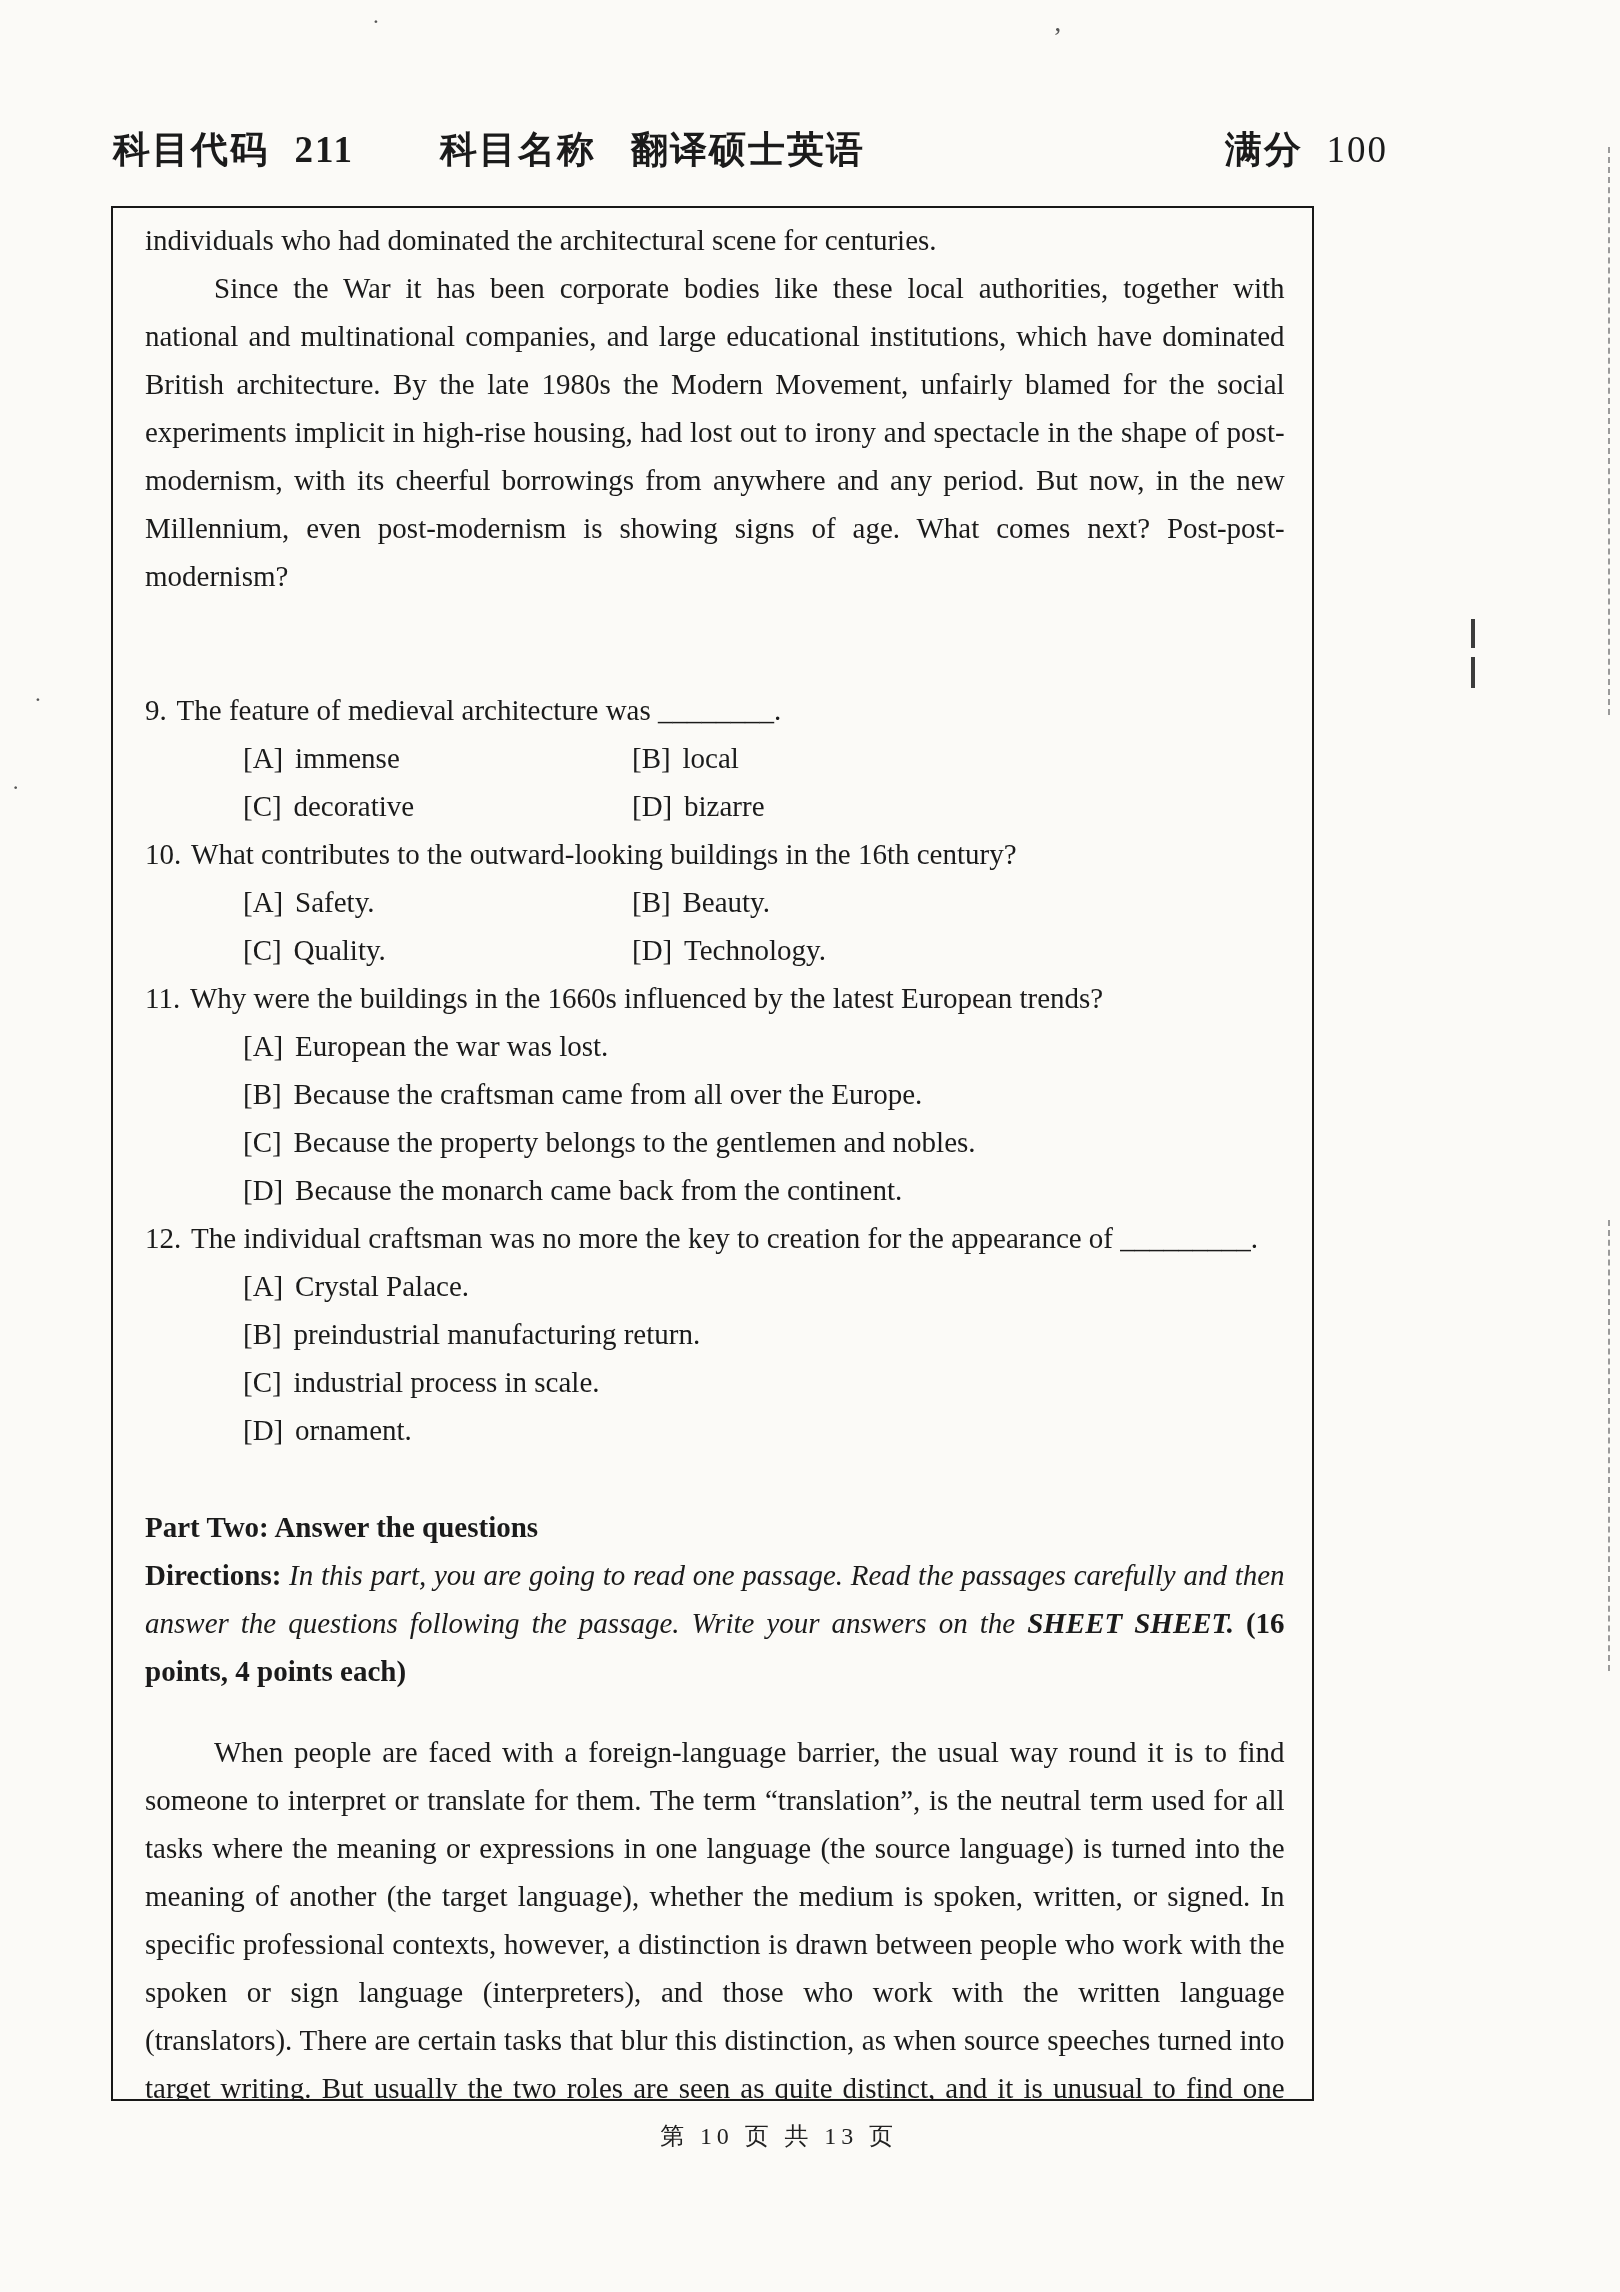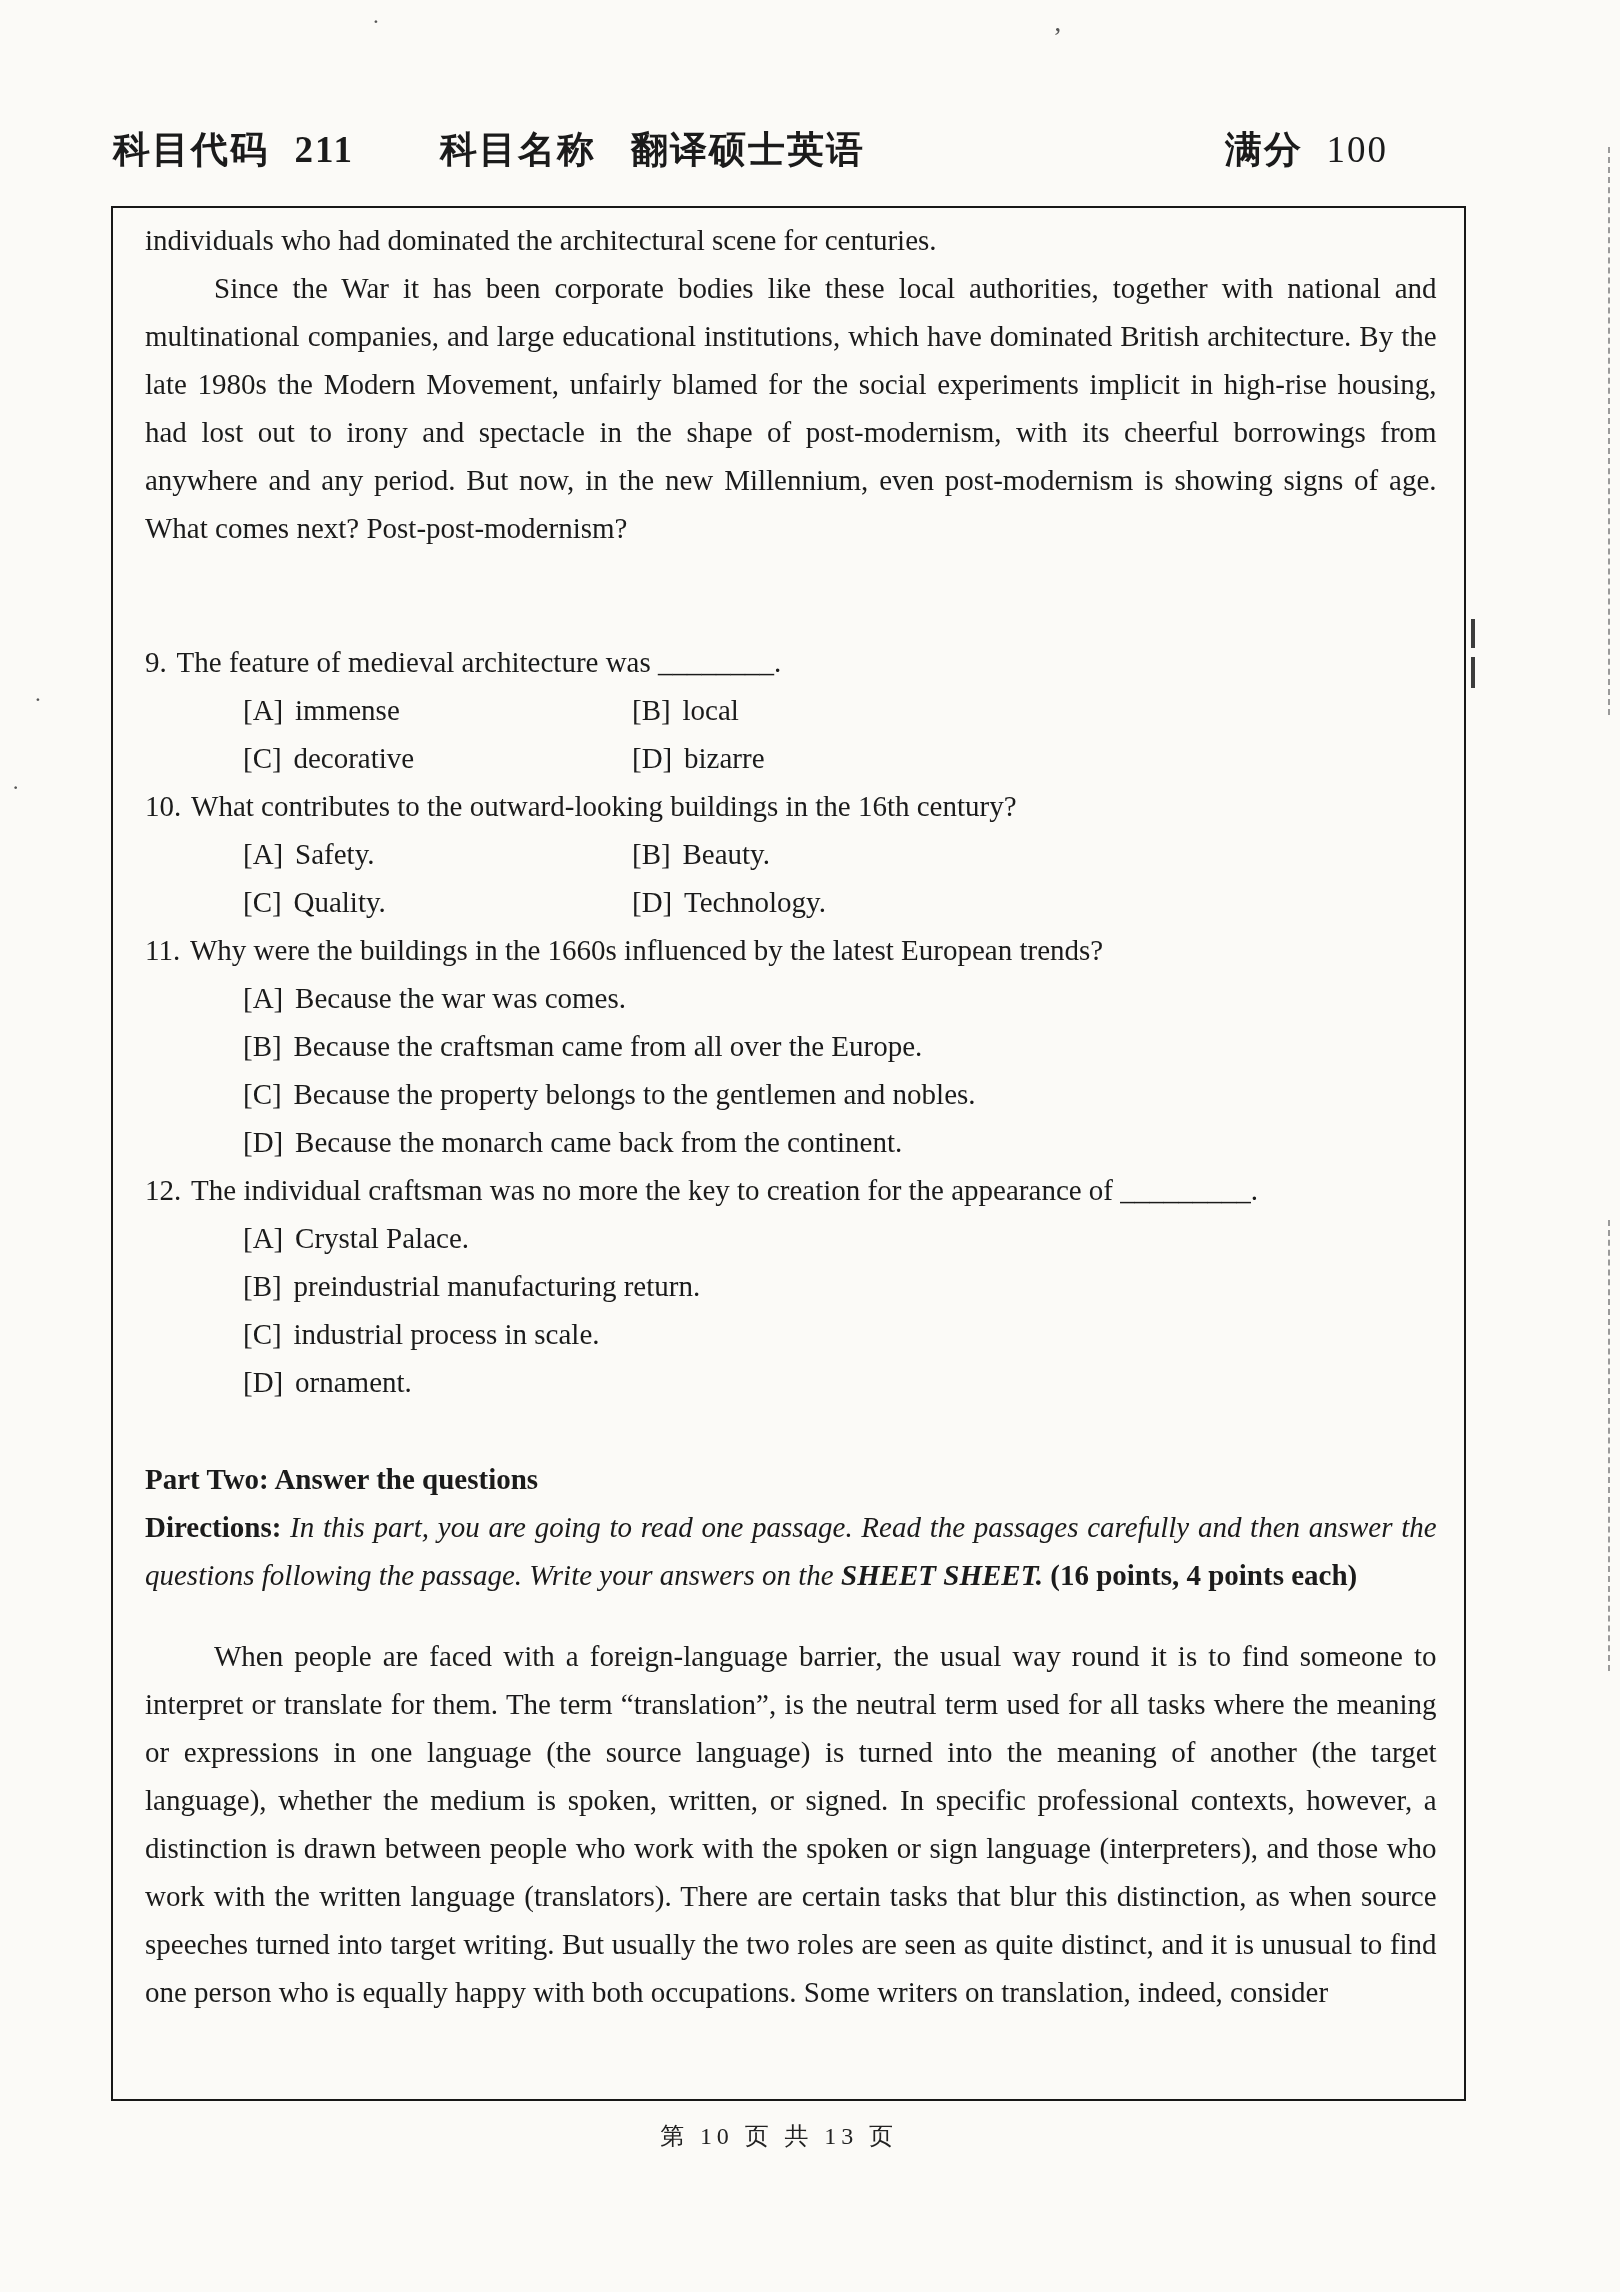--- a/index.html
+++ b/index.html
@@ -18,21 +18,21 @@
     display:flex;justify-content:space-between;align-items:baseline;
     font-size:37px;font-weight:600;letter-spacing:2px;white-space:nowrap;
   }
   .hdr-code-val{margin-left:25.5px;font-weight:700;}
   .hdr-name-lbl{margin-left:86px;}
   .hdr-name-val{margin-left:35px;}
   .hdr-score-val{margin-left:23.5px;font-weight:400;}
   
   .content-box{
     position:absolute;top:206px;left:111px;
-    width:1355px;height:1895px;
+    width:1203px;height:1895px;
     border:2.9px solid #181818;
     box-sizing:border-box;
     padding:7.8px 27.4px 0 32px;
     font-size:29px;
     overflow:hidden;
   }
   .p-cont{line-height:48px;text-align:justify;}
   .p-main{line-height:48px;text-align:justify;text-indent:69px;margin:0;}
   
   .questions-block{margin-top:86px;}
@@ -107,21 +107,21 @@
           <div class="opt"><span class="opt-label">[A]</span><span>Safety.</span></div>
           <div class="opt"><span class="opt-label">[B]</span><span>Beauty.</span></div>
           <div class="opt"><span class="opt-label">[C]</span><span>Quality.</span></div>
           <div class="opt"><span class="opt-label">[D]</span><span>Technology.</span></div>
         </div>
       </div>
 
       <div class="q">
         <div><span class="q-num">11.</span><span>Why were the buildings in the 1660s influenced by the latest European trends?</span></div>
         <div class="opts list">
-          <div class="opt"><span class="opt-label">[A]</span><span>Because the war was comes.</span></div>
+          <div class="opt"><span class="opt-label">[A]</span><span>European the war was lost.</span></div>
           <div class="opt"><span class="opt-label">[B]</span><span>Because the craftsman came from all over the Europe.</span></div>
           <div class="opt"><span class="opt-label">[C]</span><span>Because the property belongs to the gentlemen and nobles.</span></div>
           <div class="opt"><span class="opt-label">[D]</span><span>Because the monarch came back from the continent.</span></div>
         </div>
       </div>
 
       <div class="q">
         <div><span class="q-num">12.</span><span>The individual craftsman was no more the key to creation for the appearance of _________.</span></div>
         <div class="opts list">
           <div class="opt"><span class="opt-label">[A]</span><span>Crystal Palace.</span></div>

